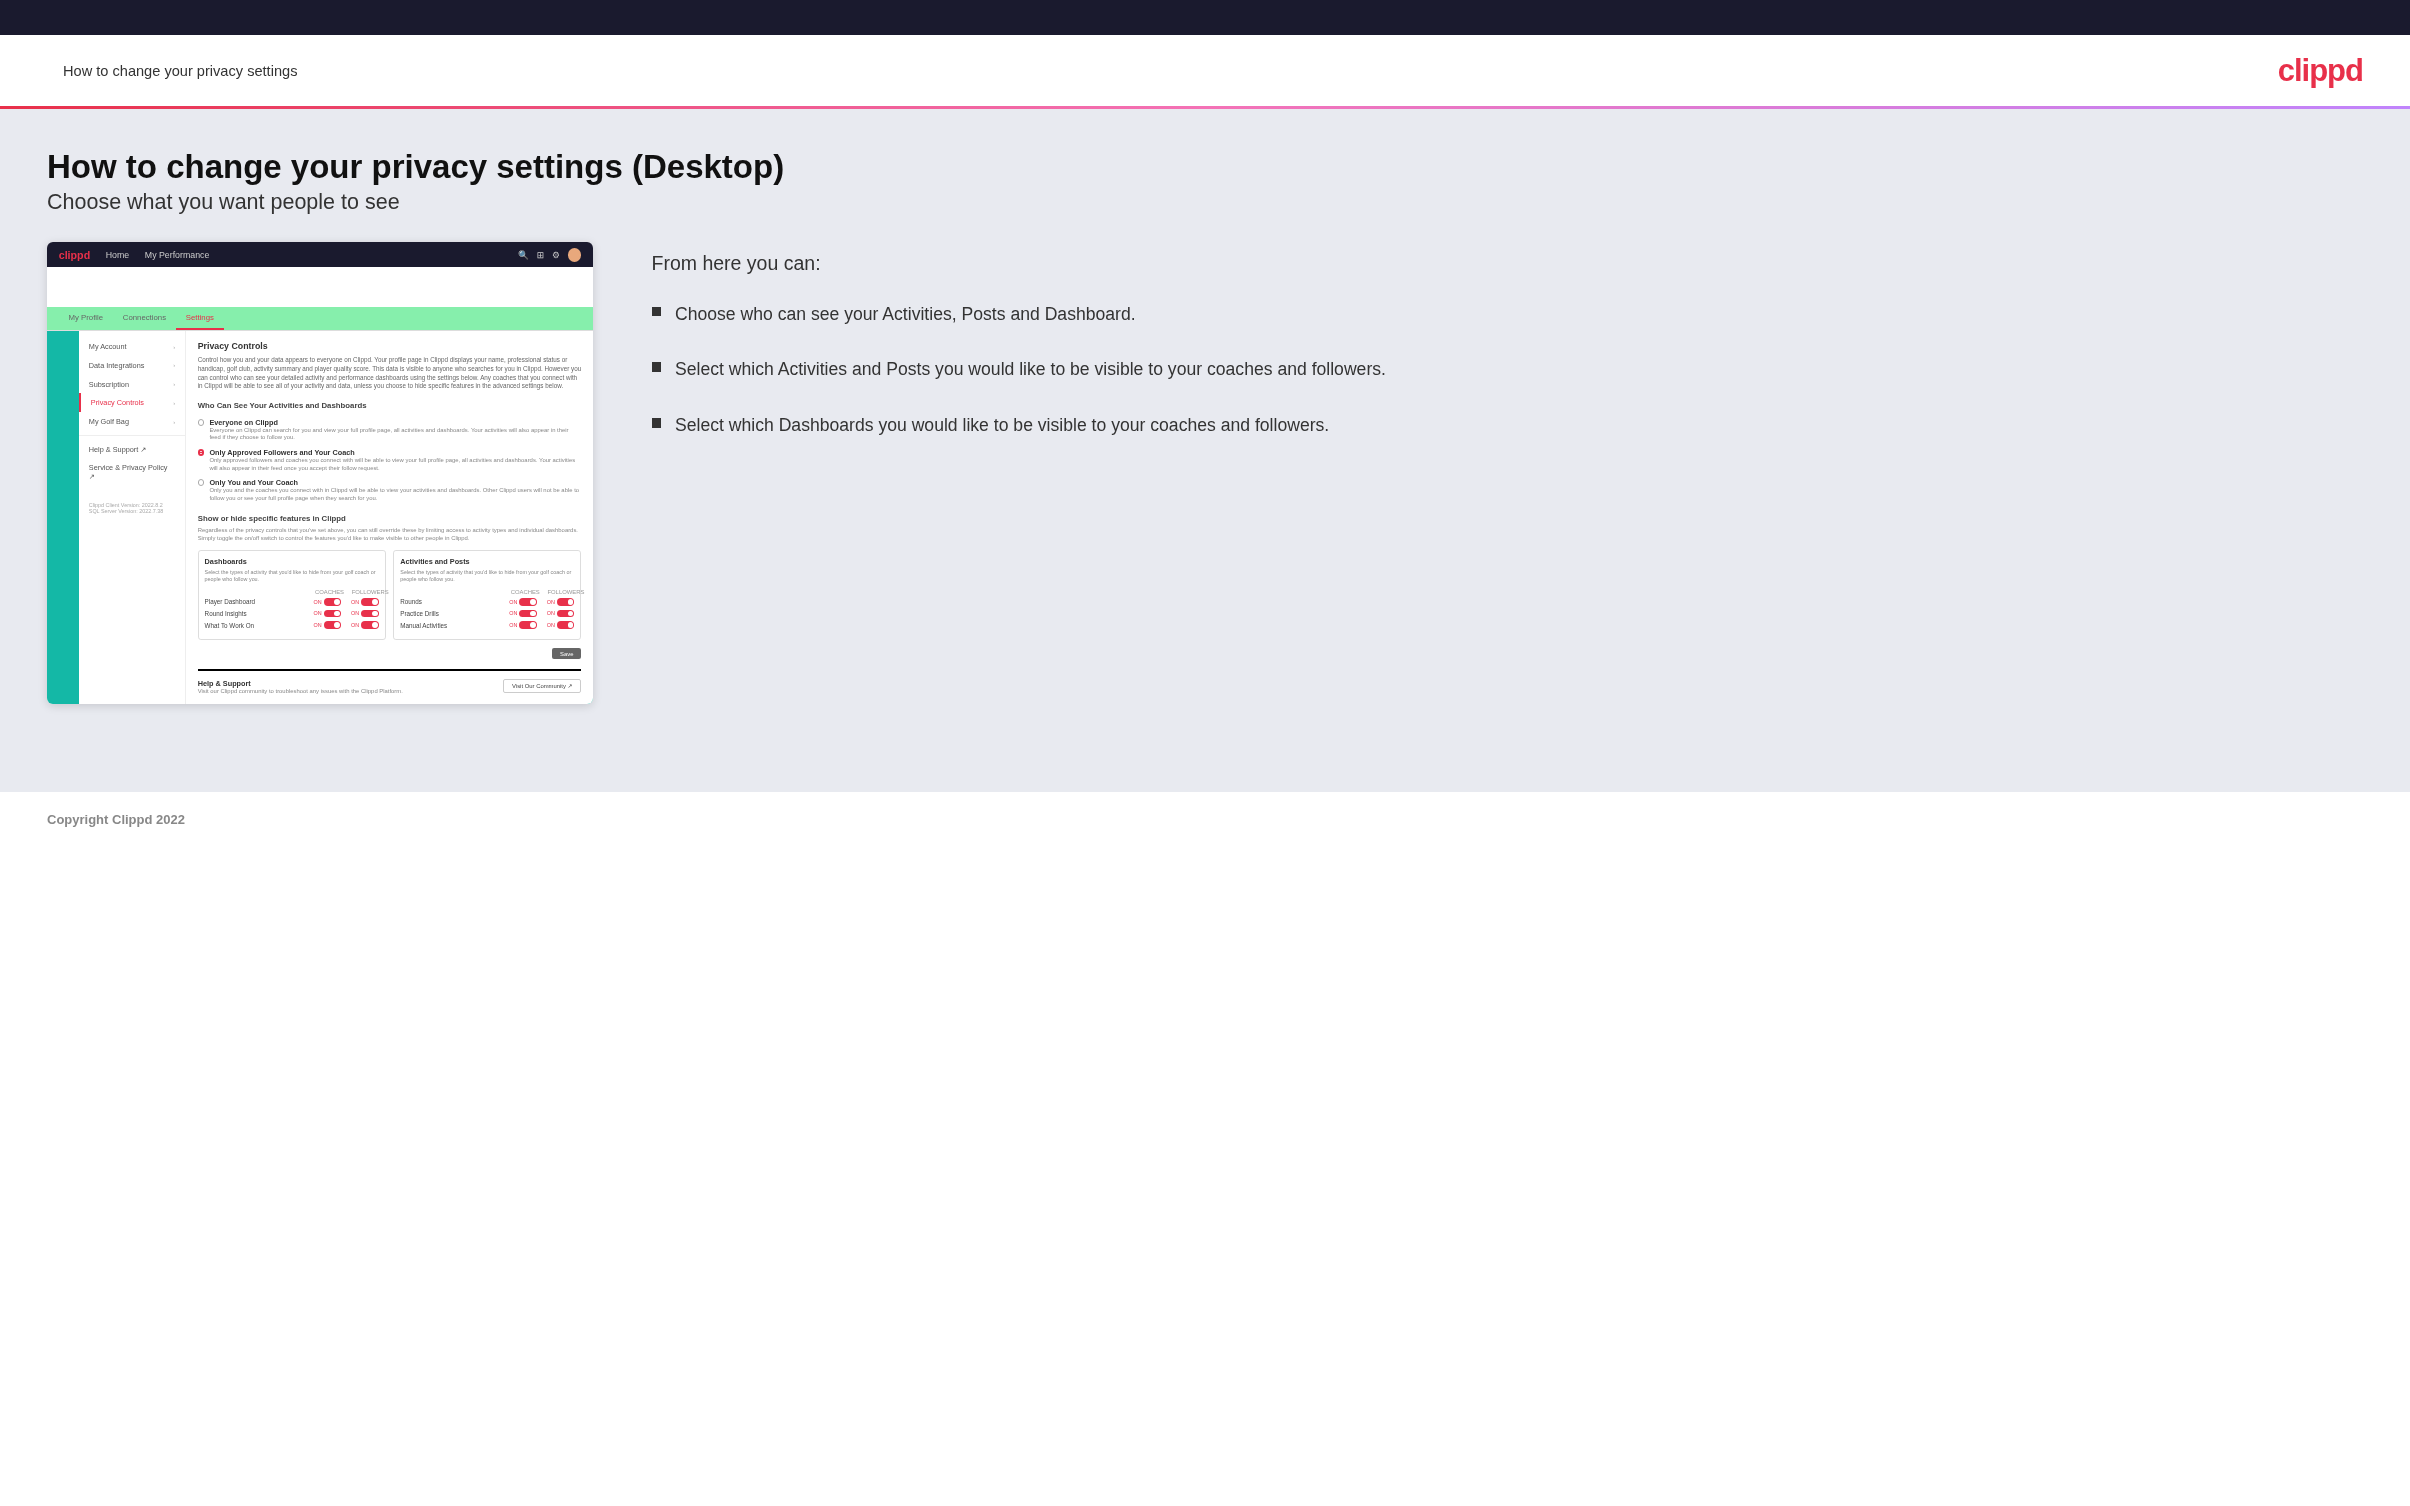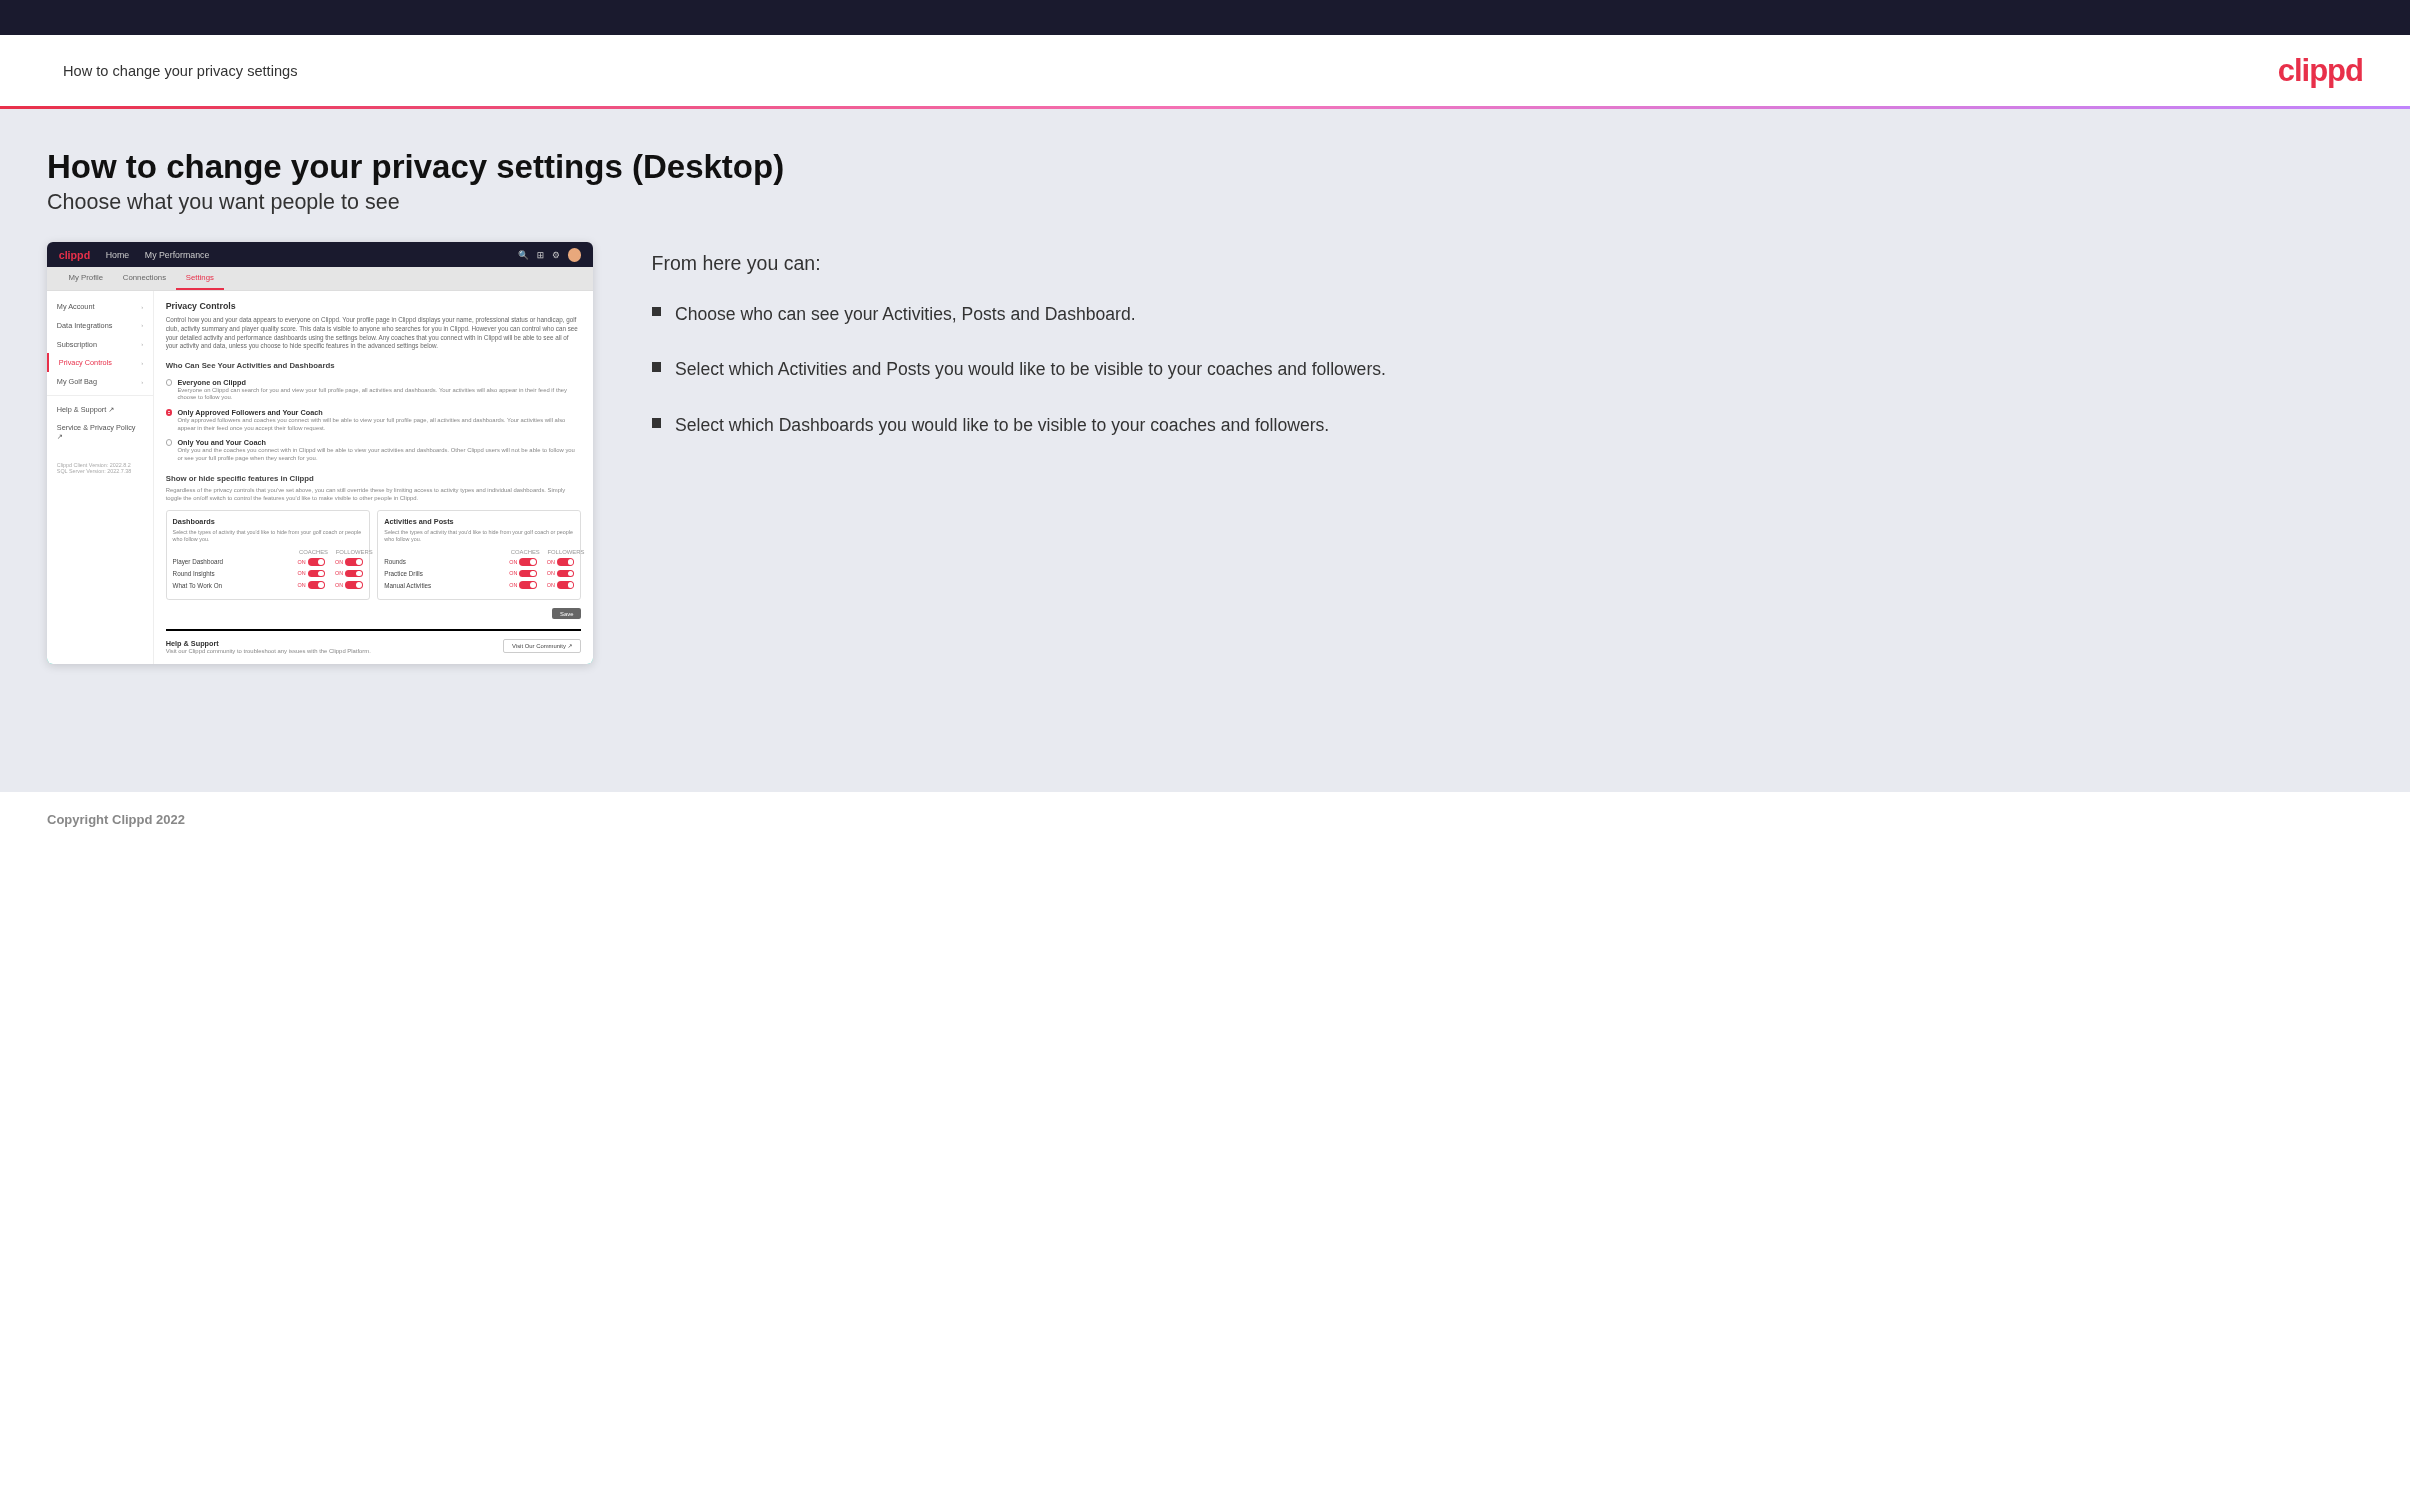--- a/index.html
+++ b/index.html
@@ -106,38 +106,40 @@
       height: 13.7px;
       border-radius: 50%;
       background: #e8a87c;
     }
 
     .mock-tabs {
       display: flex;
       gap: 0;
       border-bottom: 1px solid #ddd;
       padding: 0 11.7px;
-      background: #e5e5e5;
+      background: #86efac;
+      margin-top: 40px;
     }
 
     .mock-tab {
       font-size: 7.8px;
       padding: 5.9px 9.8px;
       color: #666;
       border-bottom: 2px solid transparent;
     }
 
     .mock-tab.active {
       color: #e8304a;
       border-bottom: 2px solid #e8304a;
     }
 
     .mock-body {
       display: flex;
       background: #14b8a6;
+      padding-left: 32px;
     }
 
     .mock-sidebar {
       width: 107px;
       min-width: 107px;
       background: #fff;
       border-right: 1px solid #eee;
       padding: 5.9px 0;
     }
 

